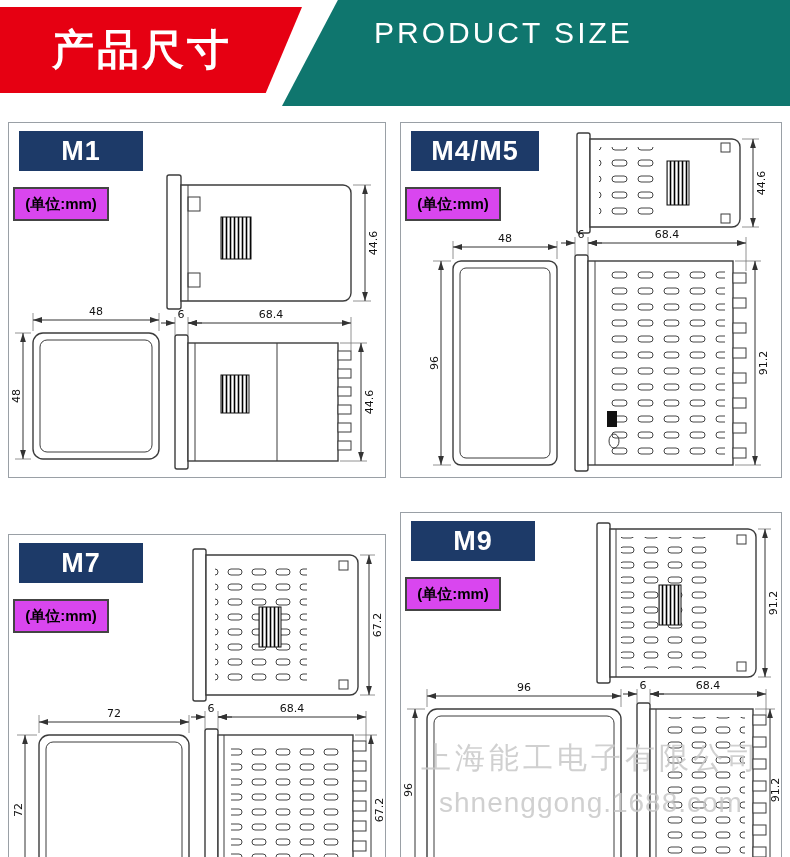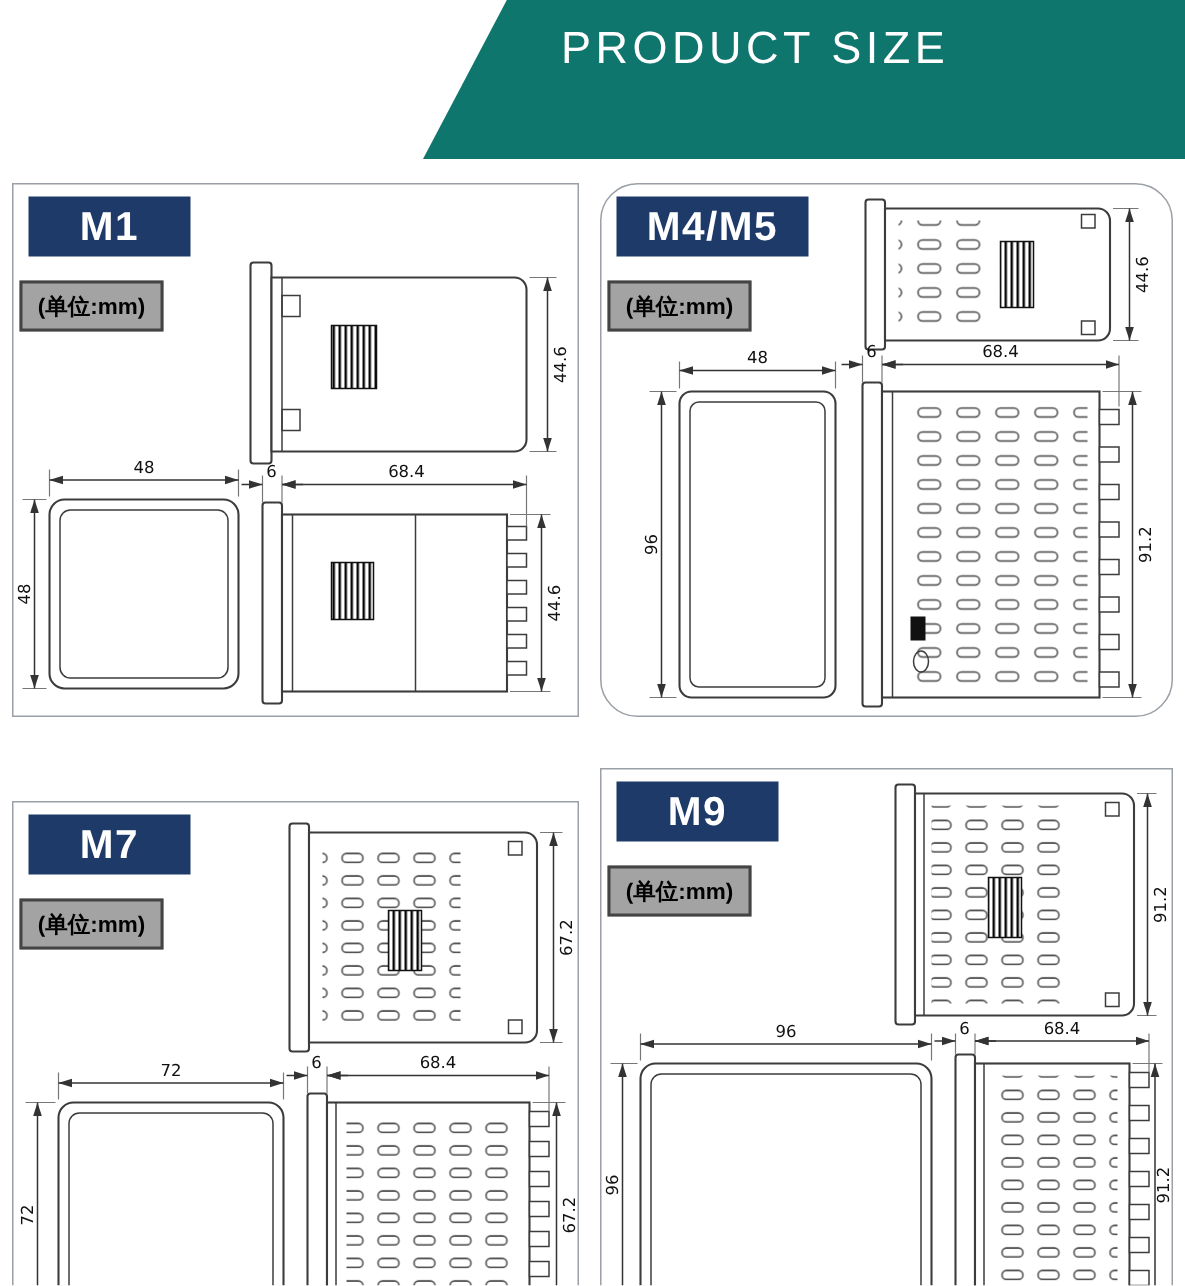--- a/index.html
+++ b/index.html
@@ -16,31 +16,31 @@
     font-weight:700; white-space:nowrap; }
   .header-red { position:absolute; left:0; top:7px; width:302px; height:86px;
     background:#e60012; clip-path:polygon(0 0, 100% 0, 88% 100%, 0 100%);
     display:flex; align-items:center; justify-content:center; }
   .title-cn { color:#fff; font-size:42px; font-weight:700; letter-spacing:3px;
     padding-right:18px; white-space:nowrap; }
 
   
   .panel { position:absolute; background:#fff; border:1px solid #9aa0a6; }
   .p1 { left:8px;   top:122px; width:378px; height:356px; }
-  .p2 { left:400px; top:122px; width:382px; height:356px;border-radius:25px; }
+  .p2 { left:400px; top:122px; width:382px; height:356px; }
   .p3 { left:8px;   top:492px; width:378px; height:362px;margin-top:42px; }
   .p4 { left:400px; top:492px; width:382px; height:362px;margin-top:20px; }
   .panel svg { position:absolute; left:0; top:0; }
 
-  .panel-label { position:absolute; left:10px; top:8px; width:108px; height:40px;
+  .panel-label { position:absolute; left:10px; top:8px; width:124px; height:40px;
     background:#1d3a68; color:#fff; font-size:27px; font-weight:700;
     display:flex; align-items:center; justify-content:center; z-index:2; letter-spacing:1px; }
   .panel-label.wide { width:128px; }
   .unit-box { position:absolute; left:4px; top:64px; width:96px; height:34px;
-    background:#a3a3a3; border:2px solid #444; color:#000; font-size:15px; font-weight:700;
+    background:#d946ef; border:2px solid #444; color:#000; font-size:15px; font-weight:700;
     display:flex; align-items:center; justify-content:center; z-index:2; white-space:nowrap; }
 
   
   .shape  { fill:#fff; stroke:#3c3c3c; stroke-width:1.4; }
   .shape2 { fill:none; stroke:#3c3c3c; stroke-width:1; }
   .tooth  { fill:#fff; stroke:#3c3c3c; stroke-width:1; }
   .screw  { fill:#fff; stroke:#3c3c3c; stroke-width:1; }
   .dim { stroke:#333; stroke-width:1; }
   .ext { stroke:#777; stroke-width:0.8; }
   svg text { font-family:"DejaVu Sans", sans-serif; font-size:11px; fill:#111; }
@@ -52,20 +52,23 @@
   .watermark .wm2 { font-size:28px; letter-spacing:1px; margin-top:8px; }
 </style>
 </head>
 <body>
 
 <div class="page">
 
   <div class="header">
     <div class="header-navy">
       <div class="title-en">PRODUCT SIZE</div>
+    </div>
+    <div class="header-red">
+      <div class="title-cn">产品尺寸</div>
     </div>
   </div>
 
   <div class="panel p1">
     <div class="panel-label">M1</div>
     <div class="unit-box">(单位:mm)</div>
     <svg width="378" height="356" viewBox="0 0 378 356">
       <defs>
         <marker id="a1" viewBox="0 0 10 10" refX="10" refY="5" markerWidth="9" markerHeight="9" orient="auto-start-reverse" markerUnits="userSpaceOnUse">
             <path d="M0,1.8 L10,5 L0,8.2 Z" fill="#333"></path>
@@ -340,14 +343,18 @@
         <line class="dim" x1="249" y1="181" x2="365" y2="181" marker-start="url(#a4)" marker-end="url(#a4)"></line>
         <text x="307" y="176" text-anchor="middle">68.4</text>
         <line class="ext" x1="354" y1="196" x2="374" y2="196"></line>
         <line class="ext" x1="354" y1="358" x2="374" y2="358"></line>
         <line class="dim" x1="369" y1="196" x2="369" y2="358" marker-start="url(#a4)" marker-end="url(#a4)"></line>
         <text x="378" y="277" text-anchor="middle" transform="rotate(-90 378 277)">91.2</text>
       </g>
     </svg>
   </div>
 
+  <div class="watermark">
+    <div class="wm1">上海能工电子有限公司</div>
+    <div class="wm2">shnenggong.1688.com</div>
+  </div>
 
 </div>
 
 </body></html>

